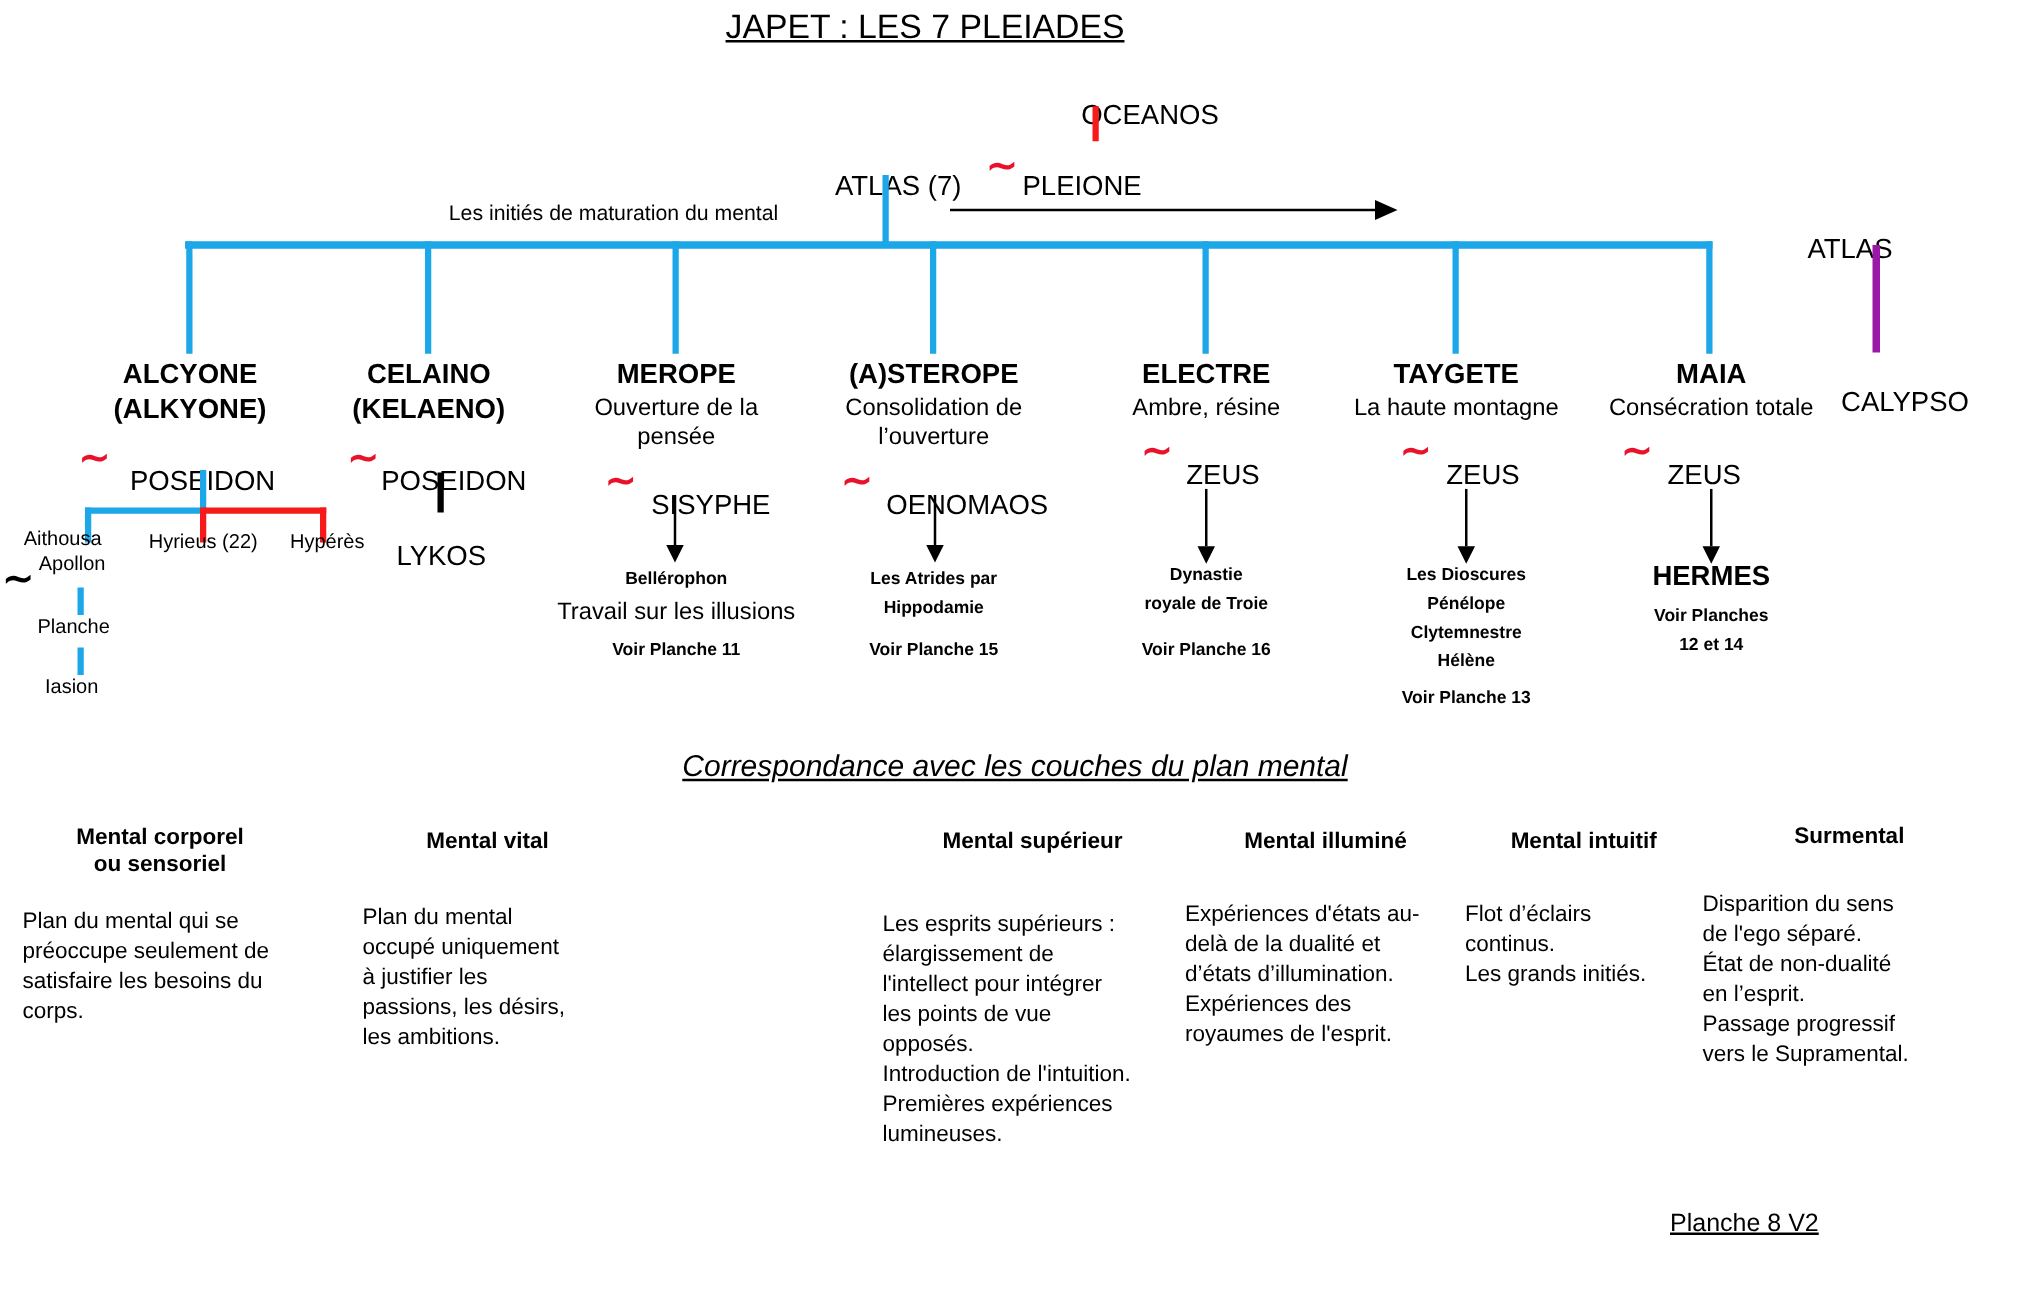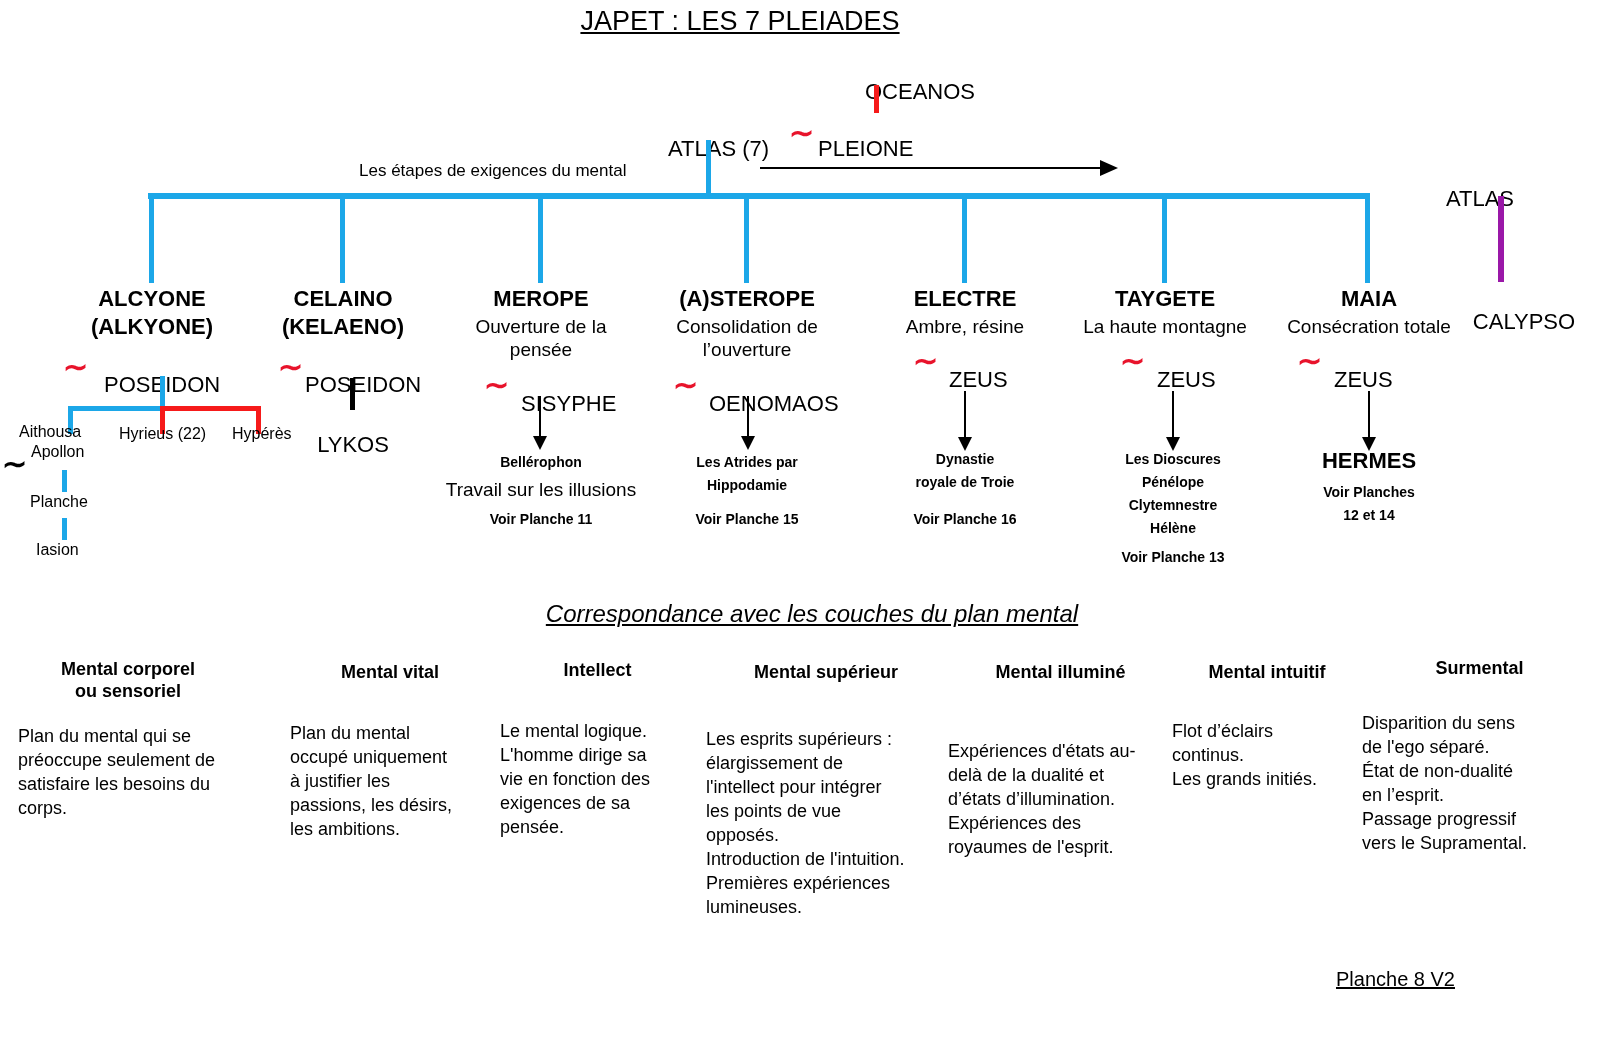--- a/index.html
+++ b/index.html
@@ -73,21 +73,21 @@
 
   <div class="abs nm ctr" style="left:740px;top:55px;width:360px;">OCEANOS</div>
   <div class="abs line-red" style="left:874px;top:85px;width:5px;height:28px;"></div>
 
   <div class="abs nm" style="left:668px;top:112px;">ATLAS (7)</div>
   <div class="abs tilde" style="left:789px;top:124px;">∼</div>
   <div class="abs nm" style="left:818px;top:112px;">PLEIONE</div>
 
   <div class="abs line-blue" style="left:706px;top:140px;width:5px;height:56px;"></div>
 
-  <div class="abs small" style="left:359px;top:160px;">Les étapes de exigences du mental</div>
+  <div class="abs small" style="left:359px;top:160px;">Les initiés de maturation du mental</div>
   <svg class="abs" style="left:760px;top:150px;" width="360" height="32">
     <line x1="0" y1="18" x2="340" y2="18" stroke="#000" stroke-width="2"></line>
     <polygon points="340,10 358,18 340,26" fill="#000"></polygon>
   </svg>
 
   <div class="abs line-blue" style="left:148px;top:193px;width:1222px;height:6px;"></div>
 
   <div class="abs line-blue" style="left:149px;top:193px;width:5px;height:90px;"></div>
   <div class="abs line-blue" style="left:340px;top:193px;width:5px;height:90px;"></div>
   <div class="abs line-blue" style="left:538px;top:193px;width:5px;height:90px;"></div>
@@ -208,44 +208,36 @@
 
   <div class="abs" style="left:290px;top:661px;width:200px;">
     <div class="colhead ctr" style="white-space:pre-line;">Mental vital</div>
     <div class="colbody" style="white-space:pre-line;margin-top:38px;">Plan du mental
 occupé uniquement
 à justifier les
 passions, les désirs,
 les ambitions.</div>
   </div>
 
-  <div class="abs" style="left:500px;top:659px;width:195px;">
-    <div class="colhead ctr" style="white-space:pre-line;">Intellect</div>
-    <div class="colbody" style="white-space:pre-line;margin-top:38px;">Le mental logique.
-L'homme dirige sa
-vie en fonction des
-exigences de sa
-pensée.</div>
-  </div>
 
   <div class="abs" style="left:706px;top:661px;width:240px;">
     <div class="colhead ctr" style="white-space:pre-line;">Mental supérieur</div>
     <div class="colbody" style="white-space:pre-line;margin-top:44px;">Les esprits supérieurs :
 élargissement de
 l'intellect pour intégrer
 les points de vue
 opposés.
 Introduction de l'intuition.
 Premières expériences
 lumineuses.</div>
   </div>
 
   <div class="abs" style="left:948px;top:661px;width:225px;">
     <div class="colhead ctr" style="white-space:pre-line;">Mental illuminé</div>
-    <div class="colbody" style="white-space:pre-line;margin-top:56px;">Expériences d'états au-
+    <div class="colbody" style="white-space:pre-line;margin-top:36px;">Expériences d'états au-
 delà de la dualité et
 d’états  d’illumination.
 Expériences des
 royaumes de l'esprit.</div>
   </div>
 
   <div class="abs" style="left:1172px;top:661px;width:190px;">
     <div class="colhead ctr" style="white-space:pre-line;">Mental intuitif</div>
     <div class="colbody" style="white-space:pre-line;margin-top:36px;">Flot d’éclairs
 continus.

